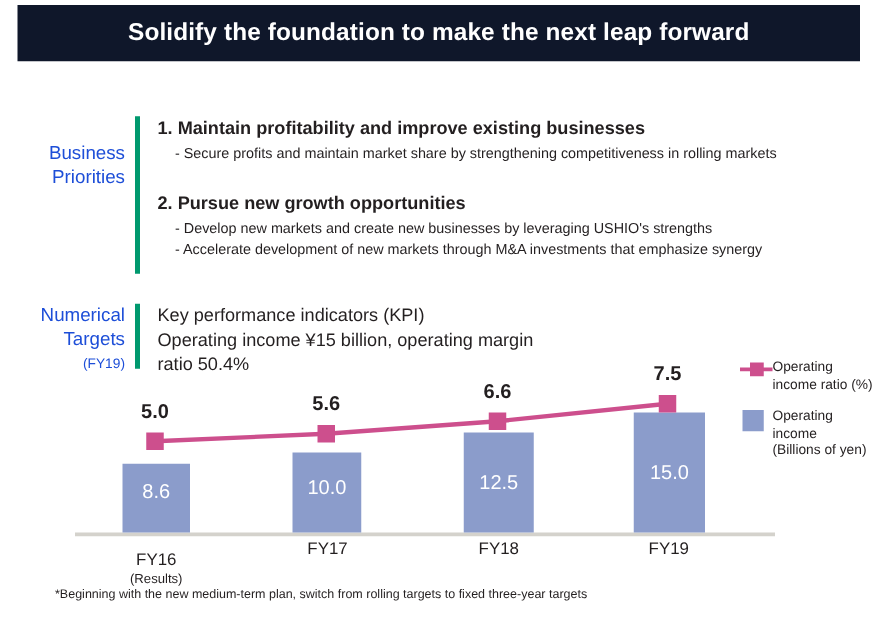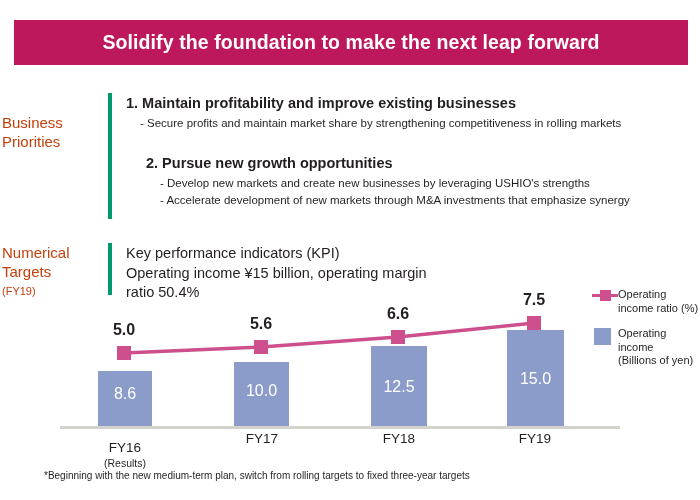--- a/index.html
+++ b/index.html
@@ -13,43 +13,43 @@
     font-family: "Liberation Sans", sans-serif;
     color: #231f20;
     position: relative;
     overflow: hidden;
   }
 
   
   .banner {
     position: absolute;
     left: 14px;
-    top: 20px;
+    top: 4px;
     width: 674px;
     height: 45px;
-    background: #be185d;
+    background: #0f172a;
     display: flex;
     align-items: center;
     justify-content: center;
   }
   .banner-title {
     color: #ffffff;
     font-size: 19.5px;
     font-weight: bold;
     letter-spacing: 0.1px;
     white-space: nowrap;
   }
 
   
   .section-label {
     position: absolute;
-    text-align: left;
+    text-align: right;
     font-size: 15px;
     line-height: 19px;
-    color: #c2410c;
+    color: #1d4ed8;
     width: 98px;
     left: 2px;
   }
   .section-label .sub {
     font-size: 11px;
     display: block;
     margin-top: 1px;
   }
 
   .vrule {
@@ -80,21 +80,21 @@
     margin: 0 0 0 14px;
     padding: 0;
     list-style: none;
   }
   .priority-bullets li {
     font-size: 11.5px;
     line-height: 17px;
     white-space: nowrap;
     color: #231f20;
   }
-  .priority-block-2 { margin-top: 22px; margin-left: 20px; }
+  .priority-block-2 { margin-top: 22px; }
 
   
   #numerical-targets-label { top: 243px; }
   #vrule-numerical { top: 243px; height: 52px; }
 
   .kpi-text {
     position: absolute;
     left: 126px;
     top: 244px;
     font-size: 14.5px;

